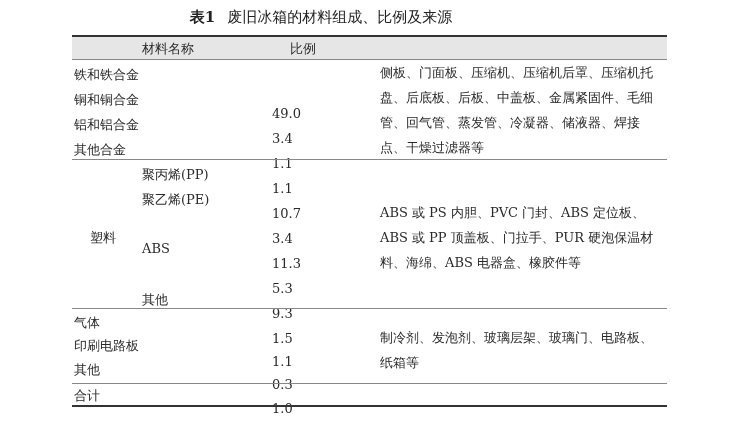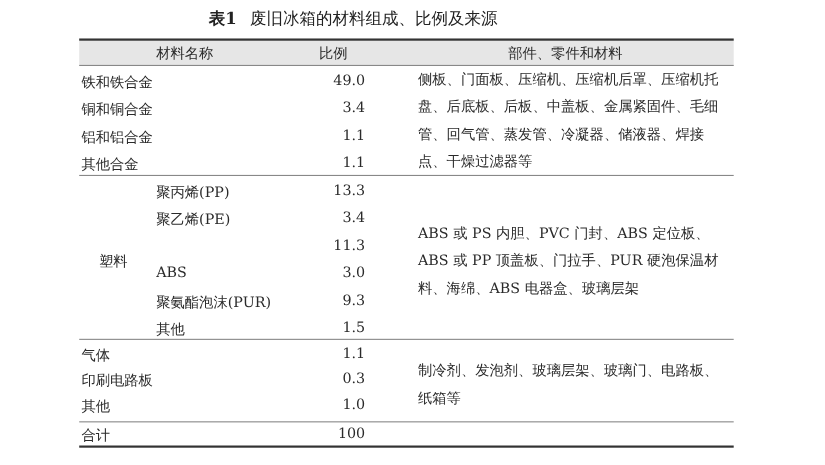--- a/index.html
+++ b/index.html
@@ -14,64 +14,62 @@
   }
   .caption .num { font-weight: bold; margin-right: 12px; }
   .table { position: absolute; left: 72px; top: 35px; width: 595px; }
   .header {
     position: relative; height: 22px; background: #e6e6e6;
     border-top: 2px solid #333; border-bottom: 1px solid #888;
     font-size: 13px;
   }
   .header span { position: absolute; top: 3px; }
   .cell { position: absolute; font-size: 13px; white-space: nowrap; }
-  .num-cell { text-align: right; width: 60px; }
+  .num-cell { text-align: left; width: 60px; margin-top: 40px; }
   .hline { position: absolute; left: 0; width: 595px; height: 0; border-top: 1px solid #888; }
   .hline.heavy { border-top: 2px solid #333; }
   .desc { position: absolute; font-size: 13px; line-height: 25px; width: 285px; }
 </style>
 </head>
 <body>
 
 <div class="caption">
   <span class="num">表1</span><span>废旧冰箱的材料组成、比例及来源</span>
 </div>
 
 <div class="table">
   <div class="header">
     <span style="left:70px">材料名称</span>
     <span style="left:218px">比例</span>
-    <span style="left:390px">部件、零件和材料</span>
   </div>
 
   <div class="cell" style="left:2px;top:31px">铁和铁合金</div>
   <div class="cell num-cell" style="left:200px;top:31px">49.0</div>
   <div class="cell" style="left:2px;top:56px">铜和铜合金</div>
   <div class="cell num-cell" style="left:200px;top:56px">3.4</div>
   <div class="cell" style="left:2px;top:81px">铝和铝合金</div>
   <div class="cell num-cell" style="left:200px;top:81px">1.1</div>
   <div class="cell" style="left:2px;top:106px">其他合金</div>
   <div class="cell num-cell" style="left:200px;top:106px">1.1</div>
   <div class="desc" style="left:308px;top:25px">侧板、门面板、压缩机、压缩机后罩、压缩机托盘、后底板、后板、中盖板、金属紧固件、毛细管、回气管、蒸发管、冷凝器、储液器、焊接点、干燥过滤器等</div>
 
   <div class="hline" style="top:124px"></div>
 
   <div class="cell" style="left:18px;top:194px">塑料</div>
   <div class="cell" style="left:70px;top:131px">聚丙烯(PP)</div>
-  <div class="cell num-cell" style="left:200px;top:131px">13.3</div>
+  <div class="cell num-cell" style="left:200px;top:131px">10.7</div>
   <div class="cell" style="left:70px;top:156px">聚乙烯(PE)</div>
   <div class="cell num-cell" style="left:200px;top:156px">3.4</div>
   <div class="cell num-cell" style="left:200px;top:181px">11.3</div>
   <div class="cell" style="left:70px;top:206px">ABS</div>
-  <div class="cell num-cell" style="left:200px;top:206px">3.0</div>
-  <div class="cell" style="left:70px;top:231px">聚氨酯泡沫(PUR)</div>
+  <div class="cell num-cell" style="left:200px;top:206px">5.3</div>
   <div class="cell num-cell" style="left:200px;top:231px">9.3</div>
   <div class="cell" style="left:70px;top:256px">其他</div>
   <div class="cell num-cell" style="left:200px;top:256px">1.5</div>
-  <div class="desc" style="left:308px;top:165px">ABS 或 PS 内胆、PVC 门封、ABS 定位板、ABS 或 PP 顶盖板、门拉手、PUR 硬泡保温材料、海绵、ABS 电器盒、玻璃层架</div>
+  <div class="desc" style="left:308px;top:165px">ABS 或 PS 内胆、PVC 门封、ABS 定位板、ABS 或 PP 顶盖板、门拉手、PUR 硬泡保温材料、海绵、ABS 电器盒、橡胶件等</div>
 
   <div class="hline" style="top:273px"></div>
 
   <div class="cell" style="left:2px;top:279px">气体</div>
   <div class="cell num-cell" style="left:200px;top:279px">1.1</div>
   <div class="cell" style="left:2px;top:302px">印刷电路板</div>
   <div class="cell num-cell" style="left:200px;top:302px">0.3</div>
   <div class="cell" style="left:2px;top:326px">其他</div>
   <div class="cell num-cell" style="left:200px;top:326px">1.0</div>
   <div class="desc" style="left:308px;top:290px">制冷剂、发泡剂、玻璃层架、玻璃门、电路板、纸箱等</div>

